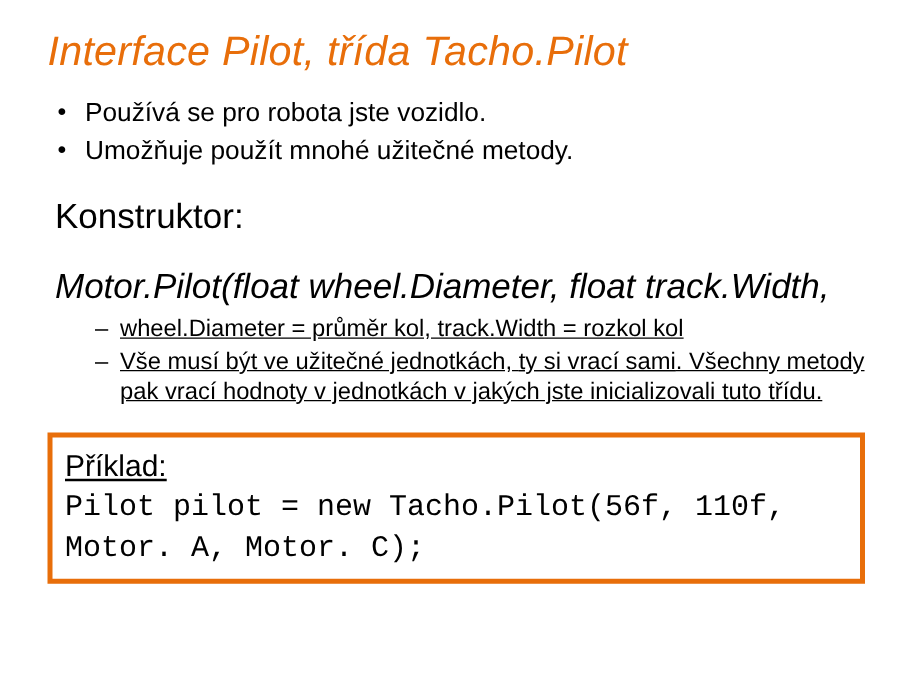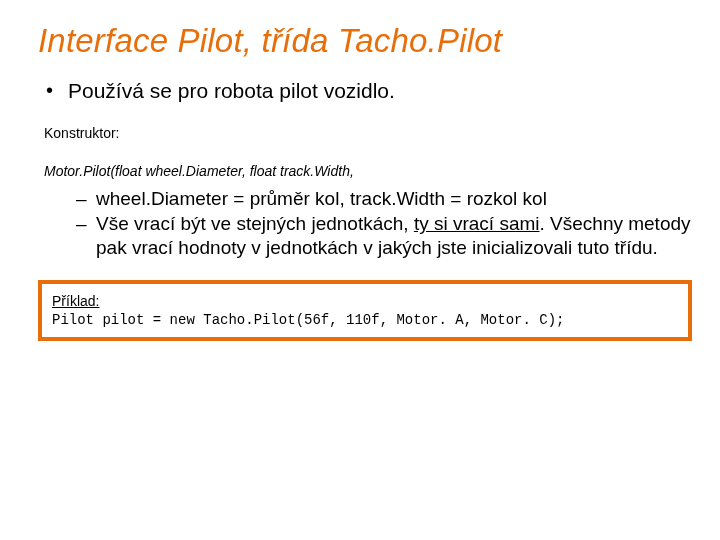--- a/index.html
+++ b/index.html
@@ -41,86 +41,88 @@
     margin-bottom: 3px;
   }
   ul.first > li::before {
     content: "•";
     position: absolute;
     left: 2px;
     top: 0;
     font-size: 20px;
   }
   .plain {
-    font-size: 14px;
+    font-size: 28px;
     margin: 20px 0 2px 6px;
     line-height: 1.28;
   }
   .italic {
     font-style: italic;
   }
   .indent-sig {
     margin-left: 26px;
   }
   ul.second {
     list-style: none;
     padding: 0;
     margin: 6px 0 0 38px;
     font-size: 19px;
     line-height: 1.25;
+    text-decoration: underline;
   }
   ul.second > li {
     position: relative;
     padding-left: 20px;
     margin-bottom: 2px;
   }
   ul.second > li::before {
     content: "–";
     position: absolute;
     left: 0;
     top: 0;
   }
   .underline {
     text-decoration: underline;
   }
   .code-box {
     border: 4px solid #e86e0a;
     margin: 20px 0 0 0;
     padding: 8px 10px;
-    font-size: 14px;
+    font-size: 24px;
     line-height: 1.3;
   }
   .code-box .label {
     font-family: Arial, Helvetica, sans-serif;
     text-decoration: underline;
   }
   .code-box .code {
     font-family: "Courier New", Courier, monospace;
     white-space: pre-wrap;
   }
 </style>
 </head>
 <body>
 
 <div class="slide">
 
   <h1 class="title">Interface Pilot, třída Tacho.Pilot</h1>
 
   <ul class="first">
-    <li>Používá se pro robota pilot vozidlo.</li>
+    <li>Používá se pro robota jste vozidlo.</li>
+    <li>Umožňuje použít mnohé užitečné metody.</li>
   </ul>
 
   <div class="plain">Konstruktor:</div>
 
   <div class="plain italic">Motor.Pilot(float wheel.Diameter, float track.Width,</div>
 
   <ul class="second">
     <li>wheel.Diameter = průměr kol, track.Width = rozkol kol</li>
     <li>
-      <span>Vše vrací být ve stejných jednotkách, </span><span class="underline">ty si vrací sami</span><span>. Všechny metody pak vrací hodnoty v jednotkách v jakých jste inicializovali tuto třídu.</span>
+      <span>Vše musí být ve užitečné jednotkách, </span><span class="underline">ty si vrací sami</span><span>. Všechny metody pak vrací hodnoty v jednotkách v jakých jste inicializovali tuto třídu.</span>
     </li>
   </ul>
 
   <div class="code-box">
     <span class="label">Příklad:</span><br>
     <span class="code">Pilot pilot = new Tacho.Pilot(56f, 110f, Motor. A, Motor. C);</span>
   </div>
 
 </div>
 

